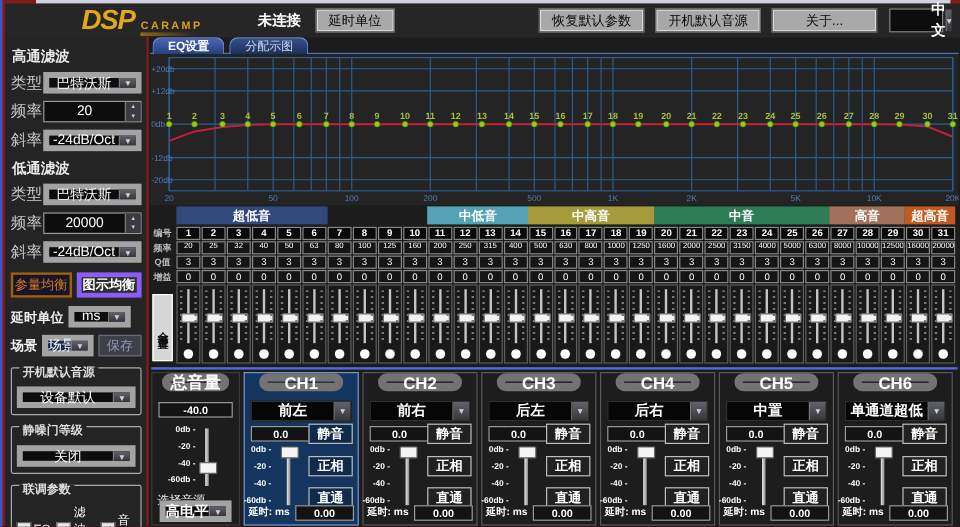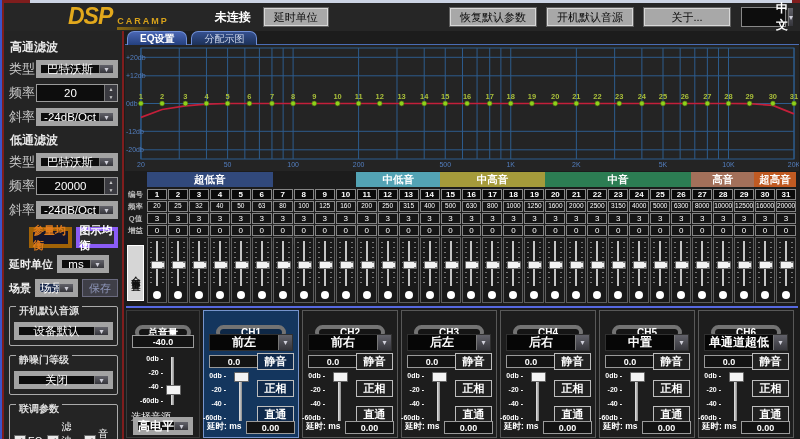--- a/index.html
+++ b/index.html
@@ -35,21 +35,21 @@
   .dd{display:flex;align-items:center;background:#0d0d0d;border:5px solid #a3a3a3;height:18px;
     color:#fff;font-size:11.5px;flex:1;box-sizing:border-box;min-width:0;}
   .dd .val{flex:1;text-align:center;overflow:hidden;white-space:nowrap;}
   .spin{display:flex;align-items:center;background:#0d0d0d;border:1px solid #9a9a9a;height:18px;
     color:#fff;font-size:11.5px;flex:1;box-sizing:border-box;}
   .spin .val{flex:1;text-align:center;}
   .sar{width:12px;align-self:stretch;display:flex;flex-direction:column;border-left:1px solid #777;background:#3a3a40;}
   .sar i{flex:1;font-style:normal;font-size:5px;color:#ccc;display:flex;align-items:center;justify-content:center;}
   #eq-mode{display:flex;gap:4px;margin:8px 0 7px 0;}
   #eq-mode .m{flex:1;height:21px;display:flex;align-items:center;justify-content:center;font-size:11px;box-sizing:border-box;}
-  #eq-mode .param{border:4px solid #a16207;background:#16162a;color:#e07b1c;font-weight:bold;margin-left:20px;}
+  #eq-mode .param{border:2px solid #a16207;background:#16162a;color:#e07b1c;font-weight:normal;}
   #eq-mode .graphic{border:4px solid #8b5cf6;background:#2e2e2e;color:#fff;font-weight:bold;}
   .inline-row{display:flex;align-items:center;margin-bottom:6px;}
   .inline-row .ilbl{font-size:11px;color:#eee;font-weight:bold;flex:none;margin-right:4px;}
   .dd.navy{background:#1d2c4e;}
   #save-btn{flex:none;width:36px;height:18px;margin-left:4px;background:#3f3f48;border:1px solid #6a6a7e;
     color:#8e96ba;font-size:11px;display:flex;align-items:center;justify-content:center;box-sizing:border-box;}
   .gbox{border:1px solid #aaa;border-radius:2px;margin:9px 0 0 0;padding:0 4px 5px 4px;}
   .gbox .legend{position:relative;top:-7px;display:inline-block;background:#242424;padding:0 3px;
     font-size:10px;color:#ddd;font-weight:bold;margin-left:2px;line-height:1;}
   .gbox .inner{margin-top:-3px;}
@@ -97,22 +97,22 @@
   .scol .trk{position:absolute;left:50%;top:3px;bottom:16px;width:2px;margin-left:-1px;background:#c4c4c4;}
   .scol .thm{position:absolute;left:50%;margin-left:-6px;width:12px;height:6px;top:23px;
     background:#f2f2f2;border:1px solid #6e6e6e;border-radius:1px;}
   .scol .cir{position:absolute;left:50%;margin-left:-4px;bottom:3px;width:8px;height:8px;border-radius:50%;background:#fff;}
   #divider{position:absolute;top:275px;left:2px;right:2px;height:2px;background:#5668e0;}
   #wm{position:absolute;top:150px;left:40px;font-size:74px;font-weight:bold;color:rgba(255,255,255,0.055);
     letter-spacing:34px;pointer-events:none;}
   
   #bottom{position:absolute;top:279px;left:2px;right:2px;bottom:1px;display:flex;gap:3px;}
   #master{position:relative;width:74px;flex:none;background:#1d1d1d;border:1px solid #3a3a3a;box-sizing:border-box;}
-  .chbtn{position:absolute;top:14px;left:50%;transform:translateX(-50%);width:70px;height:15px;
-    border:4px solid #737373;border-radius:8px;color:#fff;font-size:10px;font-weight:bold;
+  .chbtn{position:absolute;top:0;left:50%;transform:translateX(-50%);width:70px;height:15px;
+    border:7px solid #737373;border-radius:8px;color:#fff;font-size:14px;font-weight:bold;
     display:flex;align-items:center;justify-content:center;box-sizing:border-box;background:rgba(0,0,0,0.25);}
   #master .chbtn{width:56px;}
   .valbox{position:absolute;background:#131313;border:1px solid #9a9a9a;color:#fff;font-size:9px;
     font-weight:bold;display:flex;align-items:center;justify-content:center;box-sizing:border-box;}
   .sl-label{position:absolute;color:#fff;font-size:7px;font-weight:bold;text-align:right;width:24px;white-space:nowrap;}
   .vtrk{position:absolute;width:3px;background:linear-gradient(90deg,#e8e8e8,#8a8a8a);}
   .vthm{position:absolute;width:13px;height:8px;background:#f4f4f4;border:1px solid #666;border-radius:1px;}
   #src-label{position:absolute;top:99px;left:4px;font-size:10px;color:#eee;}
   #src-dd{position:absolute;left:6px;right:6px;bottom:2px;height:18px;}
   #src-dd .dd{height:18px;font-size:12px;font-weight:bold;}

